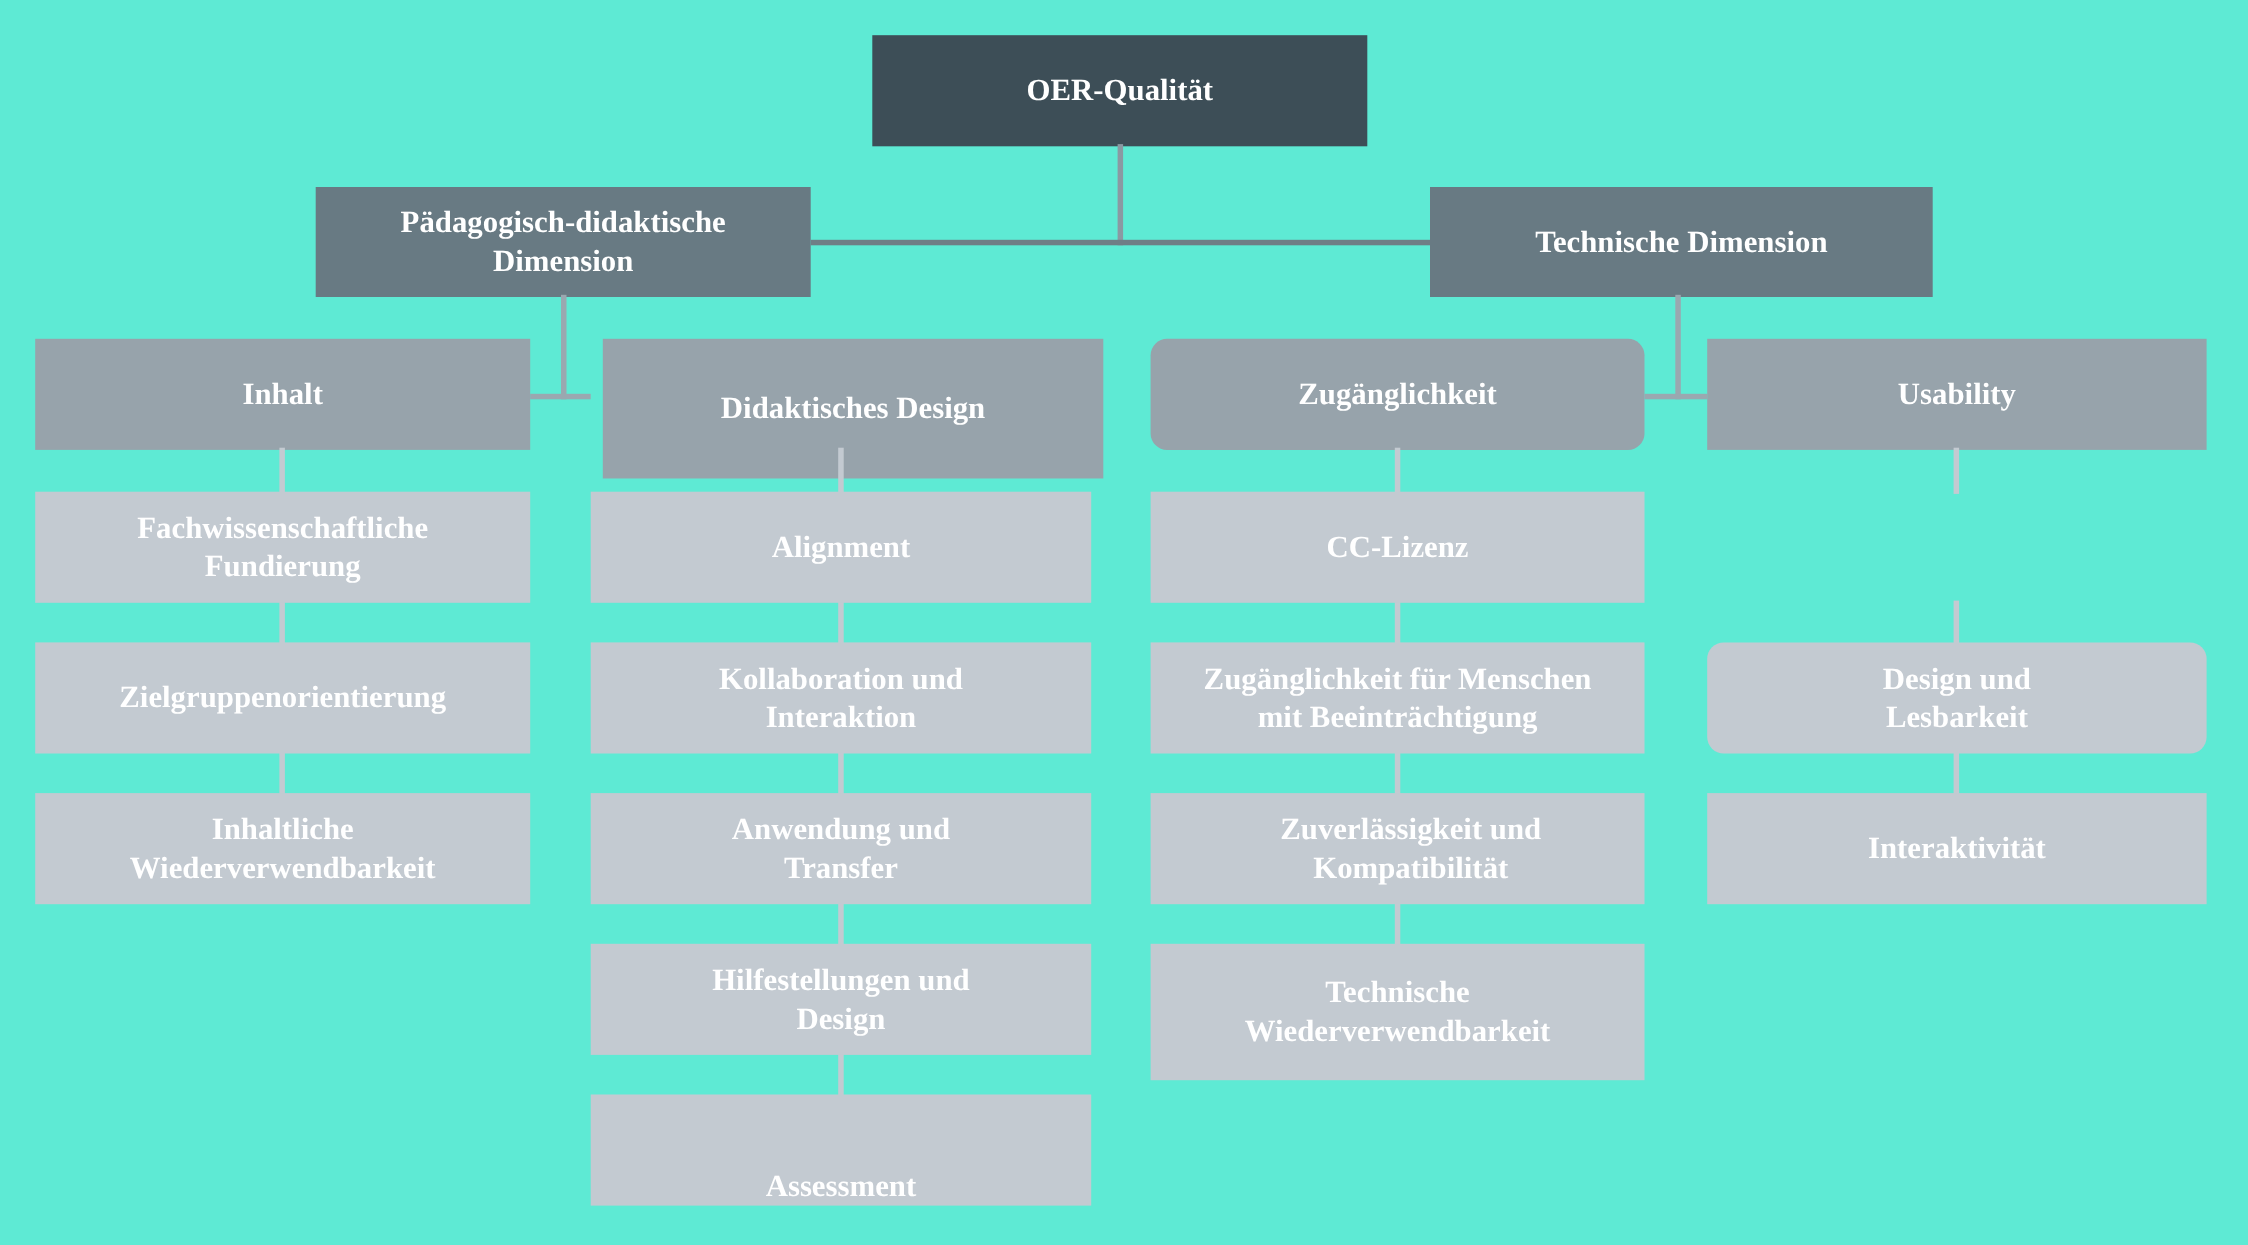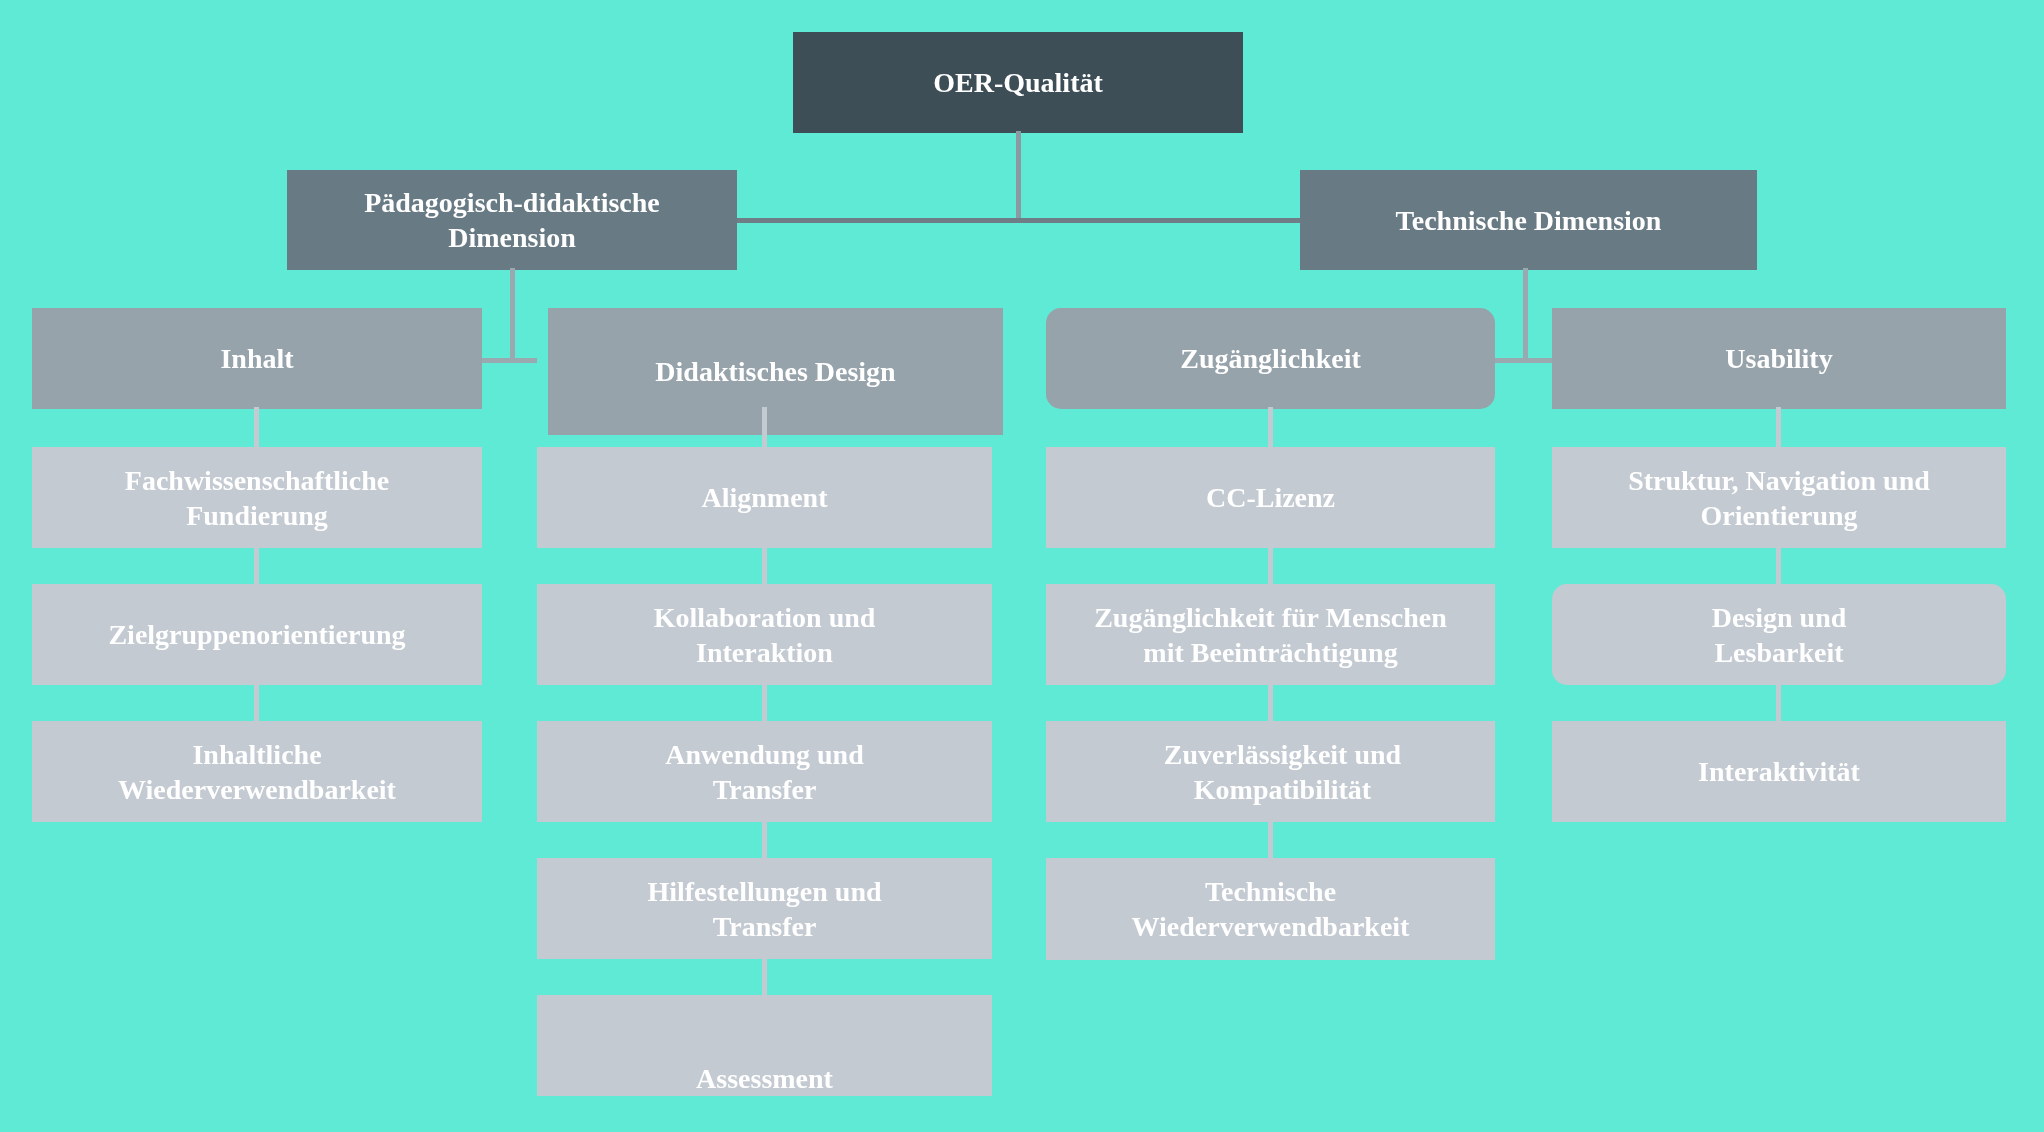--- a/index.html
+++ b/index.html
@@ -95,53 +95,49 @@
   <div class="box l4" style="left:537px;top:584px;width:455px;height:101px;">
     <span>Kollaboration und
 Interaktion</span>
   </div>
   <div class="box l4" style="left:537px;top:721px;width:455px;height:101px;">
     <span>Anwendung und
 Transfer</span>
   </div>
   <div class="box l4" style="left:537px;top:858px;width:455px;height:101px;">
     <span>Hilfestellungen und
-Transfer</span>
+Design</span>
   </div>
   <div class="box l4" style="left:537px;top:995px;width:455px;height:101px;align-items:flex-end;">
     <span>Assessment</span>
   </div>
 
   <div class="conn conn-light" style="left:1268px;top:407px;width:5px;height:42px;"></div>
   <div class="conn conn-light" style="left:1268px;top:546px;width:5px;height:40px;"></div>
   <div class="conn conn-light" style="left:1268px;top:683px;width:5px;height:40px;"></div>
   <div class="conn conn-light" style="left:1268px;top:820px;width:5px;height:40px;"></div>
   <div class="box l4" style="left:1046px;top:447px;width:449px;height:101px;">
     <span>CC-Lizenz</span>
   </div>
   <div class="box l4" style="left:1046px;top:584px;width:449px;height:101px;">
     <span>Zugänglichkeit für Menschen
 mit Beeinträchtigung</span>
   </div>
   <div class="box l4" style="left:1046px;top:721px;width:449px;height:101px;padding-left:24px;">
     <span>Zuverlässigkeit und
 Kompatibilität</span>
   </div>
-  <div class="box l4" style="left:1046px;top:858px;width:449px;height:102px;">
+  <div class="box l4" style="left:1046px;top:858px;width:449px;height:124px;">
     <span>Technische
 Wiederverwendbarkeit</span>
   </div>
 
   <div class="conn conn-light" style="left:1776px;top:407px;width:5px;height:42px;"></div>
   <div class="conn conn-light" style="left:1776px;top:546px;width:5px;height:40px;"></div>
   <div class="conn conn-light" style="left:1776px;top:683px;width:5px;height:40px;"></div>
-  <div class="box l4" style="left:1552px;top:447px;width:454px;height:101px;">
-    <span>Struktur, Navigation und
-Orientierung</span>
-  </div>
   <div class="box l4" style="left:1552px;top:584px;width:454px;height:101px;border-radius:15px;">
     <span>Design und
 Lesbarkeit</span>
   </div>
   <div class="box l4" style="left:1552px;top:721px;width:454px;height:101px;">
     <span>Interaktivität</span>
   </div>
 
 </div>
 

